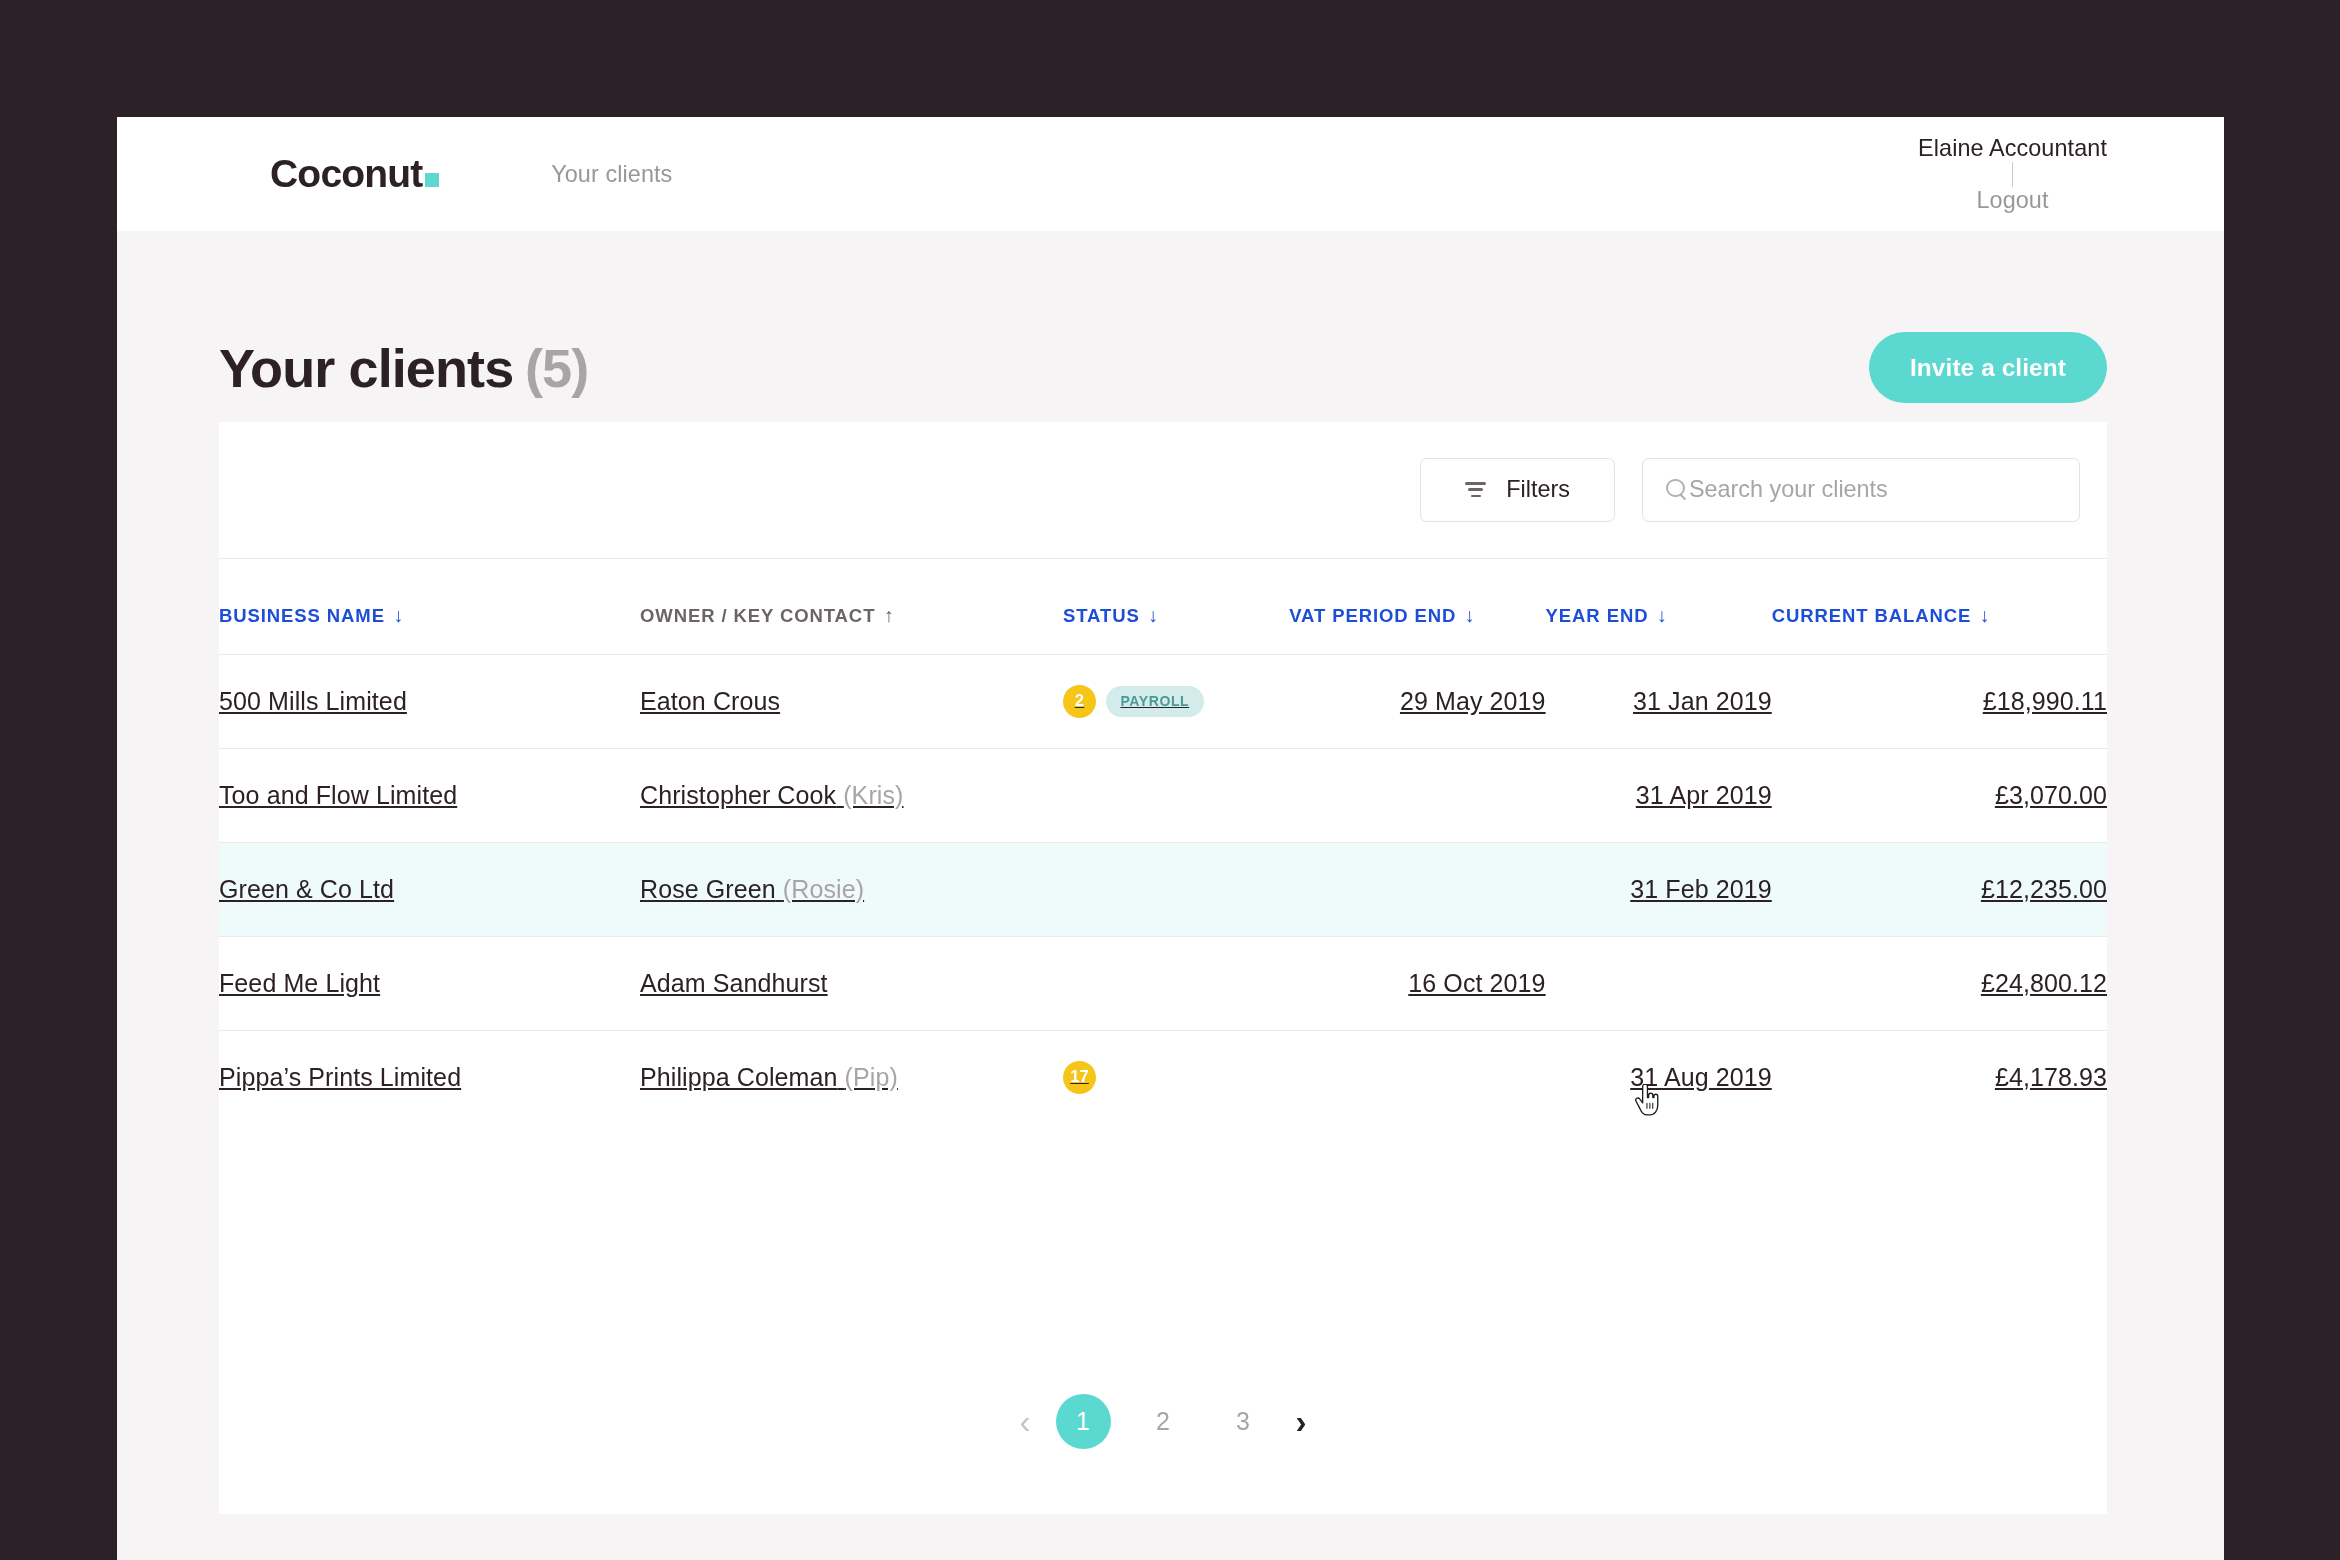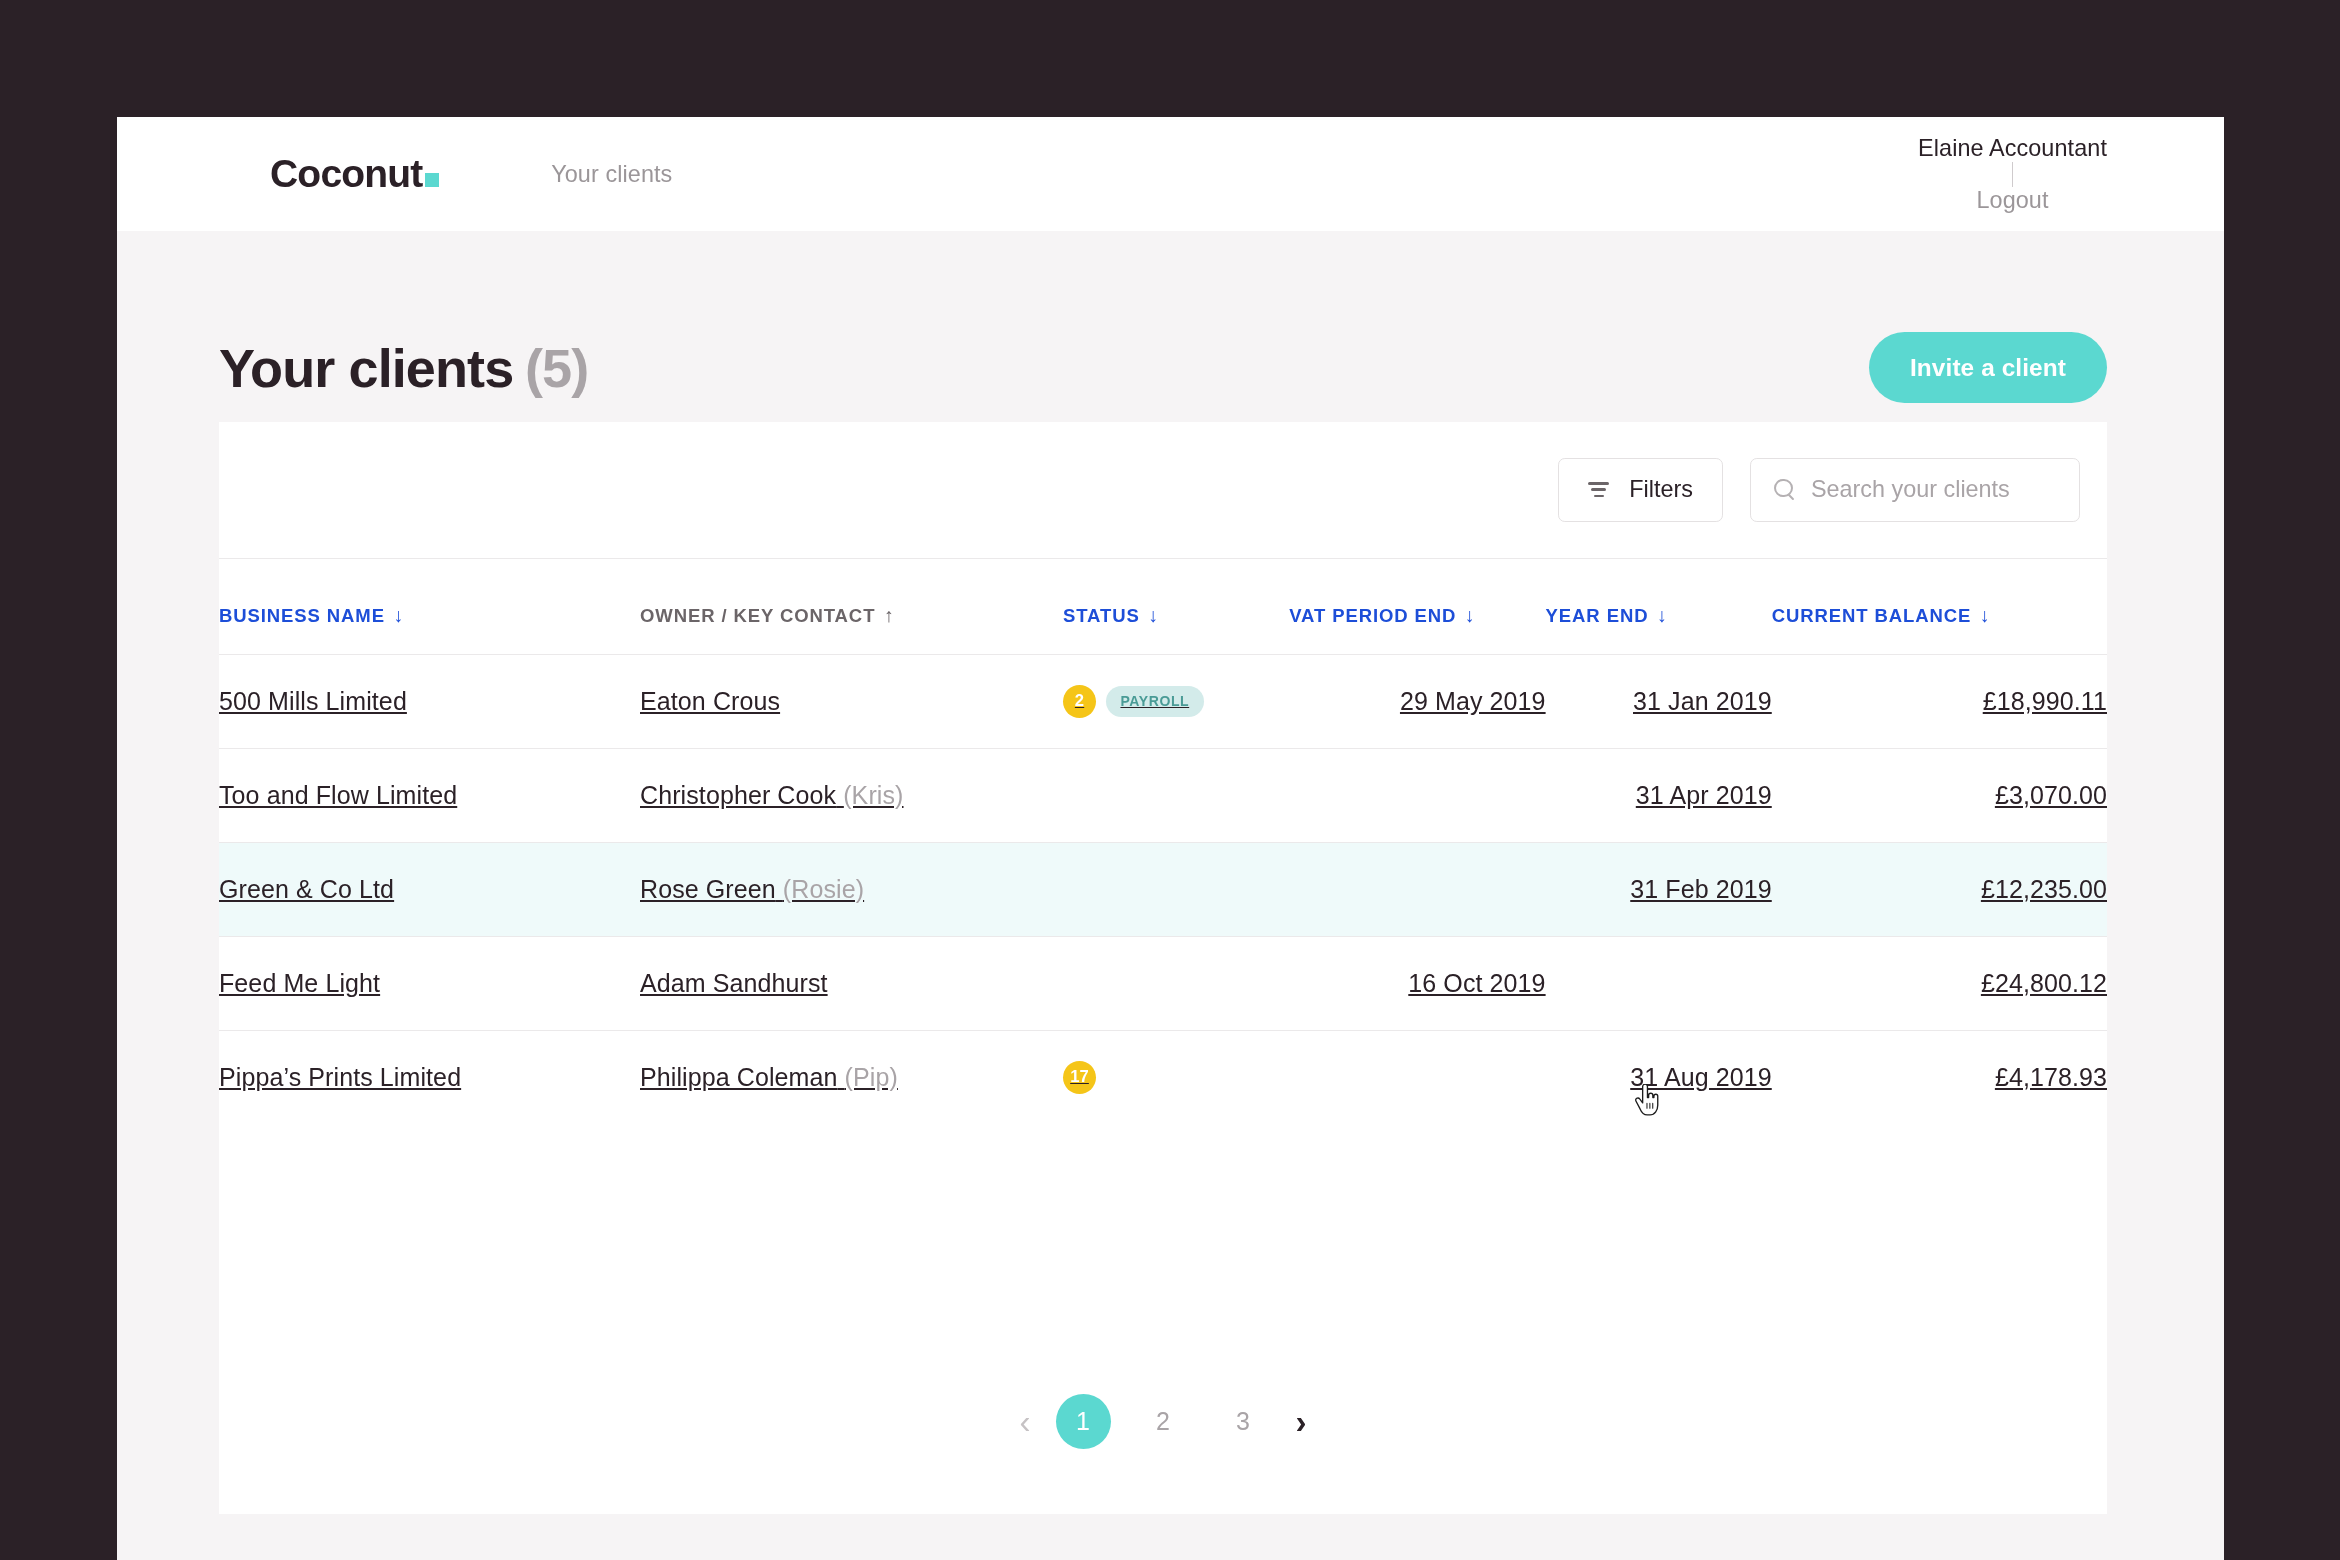--- a/index.html
+++ b/index.html
@@ -151,21 +151,21 @@
   }
 
   .filters-btn {
     display: flex;
     align-items: center;
     gap: 20px;
     border: 1px solid #e4e1e2;
     border-radius: 6.8px;
     background: #fff;
     height: 64px;
-    padding: 0 29px;
+    padding: 0 44px;
     cursor: pointer;
     font-family: "Liberation Sans", sans-serif;
   }
   .filters-btn .label {
     font-size: 23.4px;
     color: #2b2127;
     font-weight: 500;
   }
   .filter-icon {
     display: flex;
@@ -180,25 +180,25 @@
     background: #6b6568;
     border-radius: 2px;
   }
   .filter-icon span:nth-child(1) { width: 21.5px; }
   .filter-icon span:nth-child(2) { width: 15.6px; margin-left: 2.9px; }
   .filter-icon span:nth-child(3) { width: 9.8px; margin-left: 5.9px; }
 
   .search-box {
     display: flex;
     align-items: center;
-    gap: 15px;
+    gap: 1px;
     border: 1px solid #e4e1e2;
     border-radius: 6.8px;
     height: 64px;
-    width: 330px;
+    width: 438px;
     padding: 0 23.4px;
     margin-left: 27px;
     background: #fff;
   }
   .search-input {
     border: none;
     outline: none;
     font-size: 23.4px;
     color: #2b2127;
     font-family: "Liberation Sans", sans-serif;

